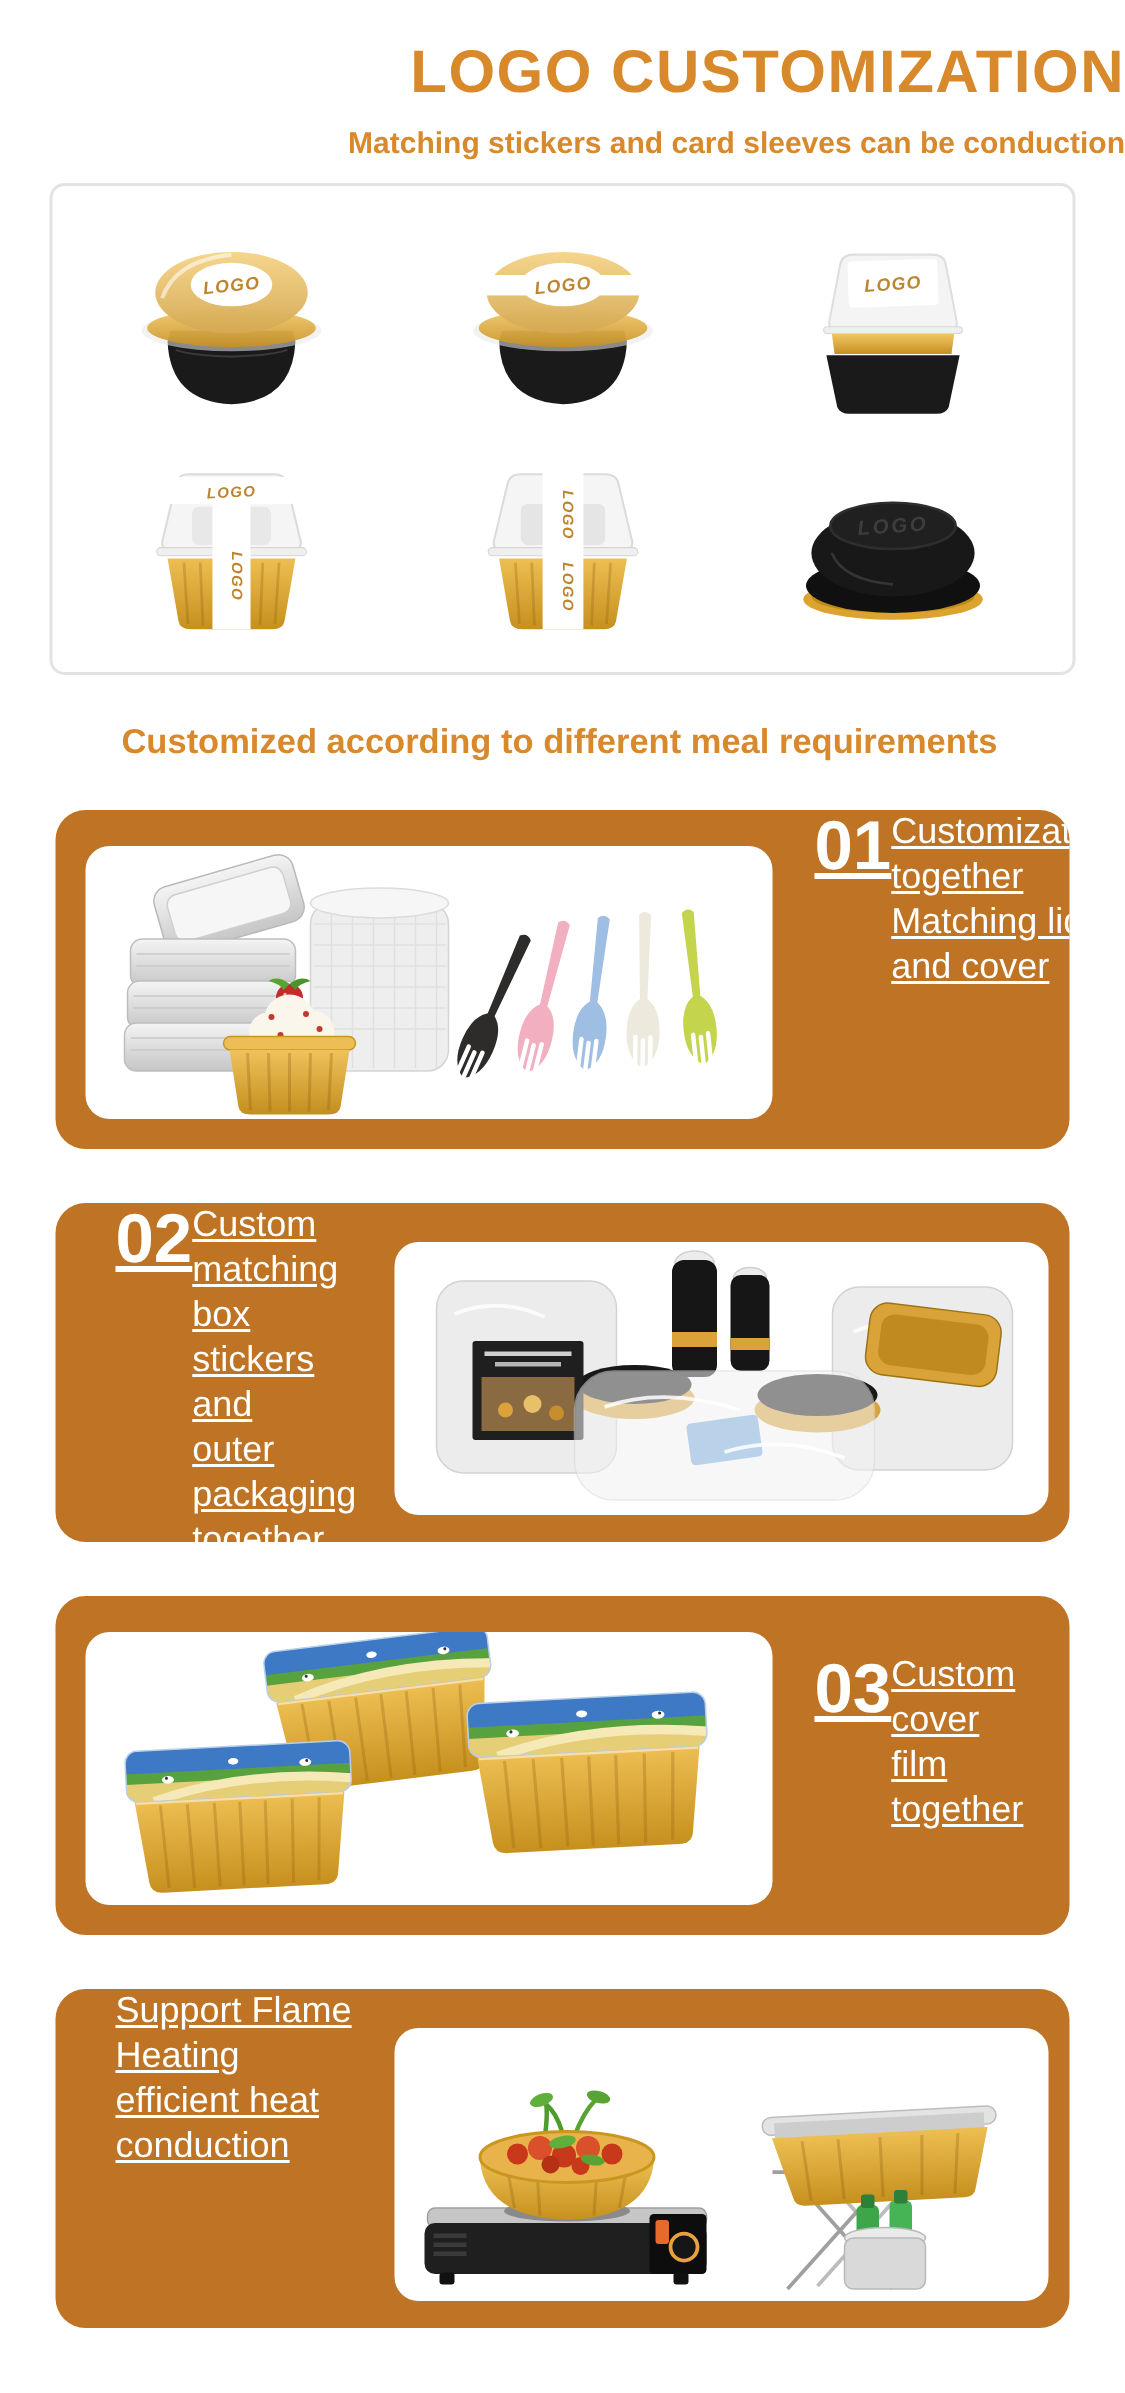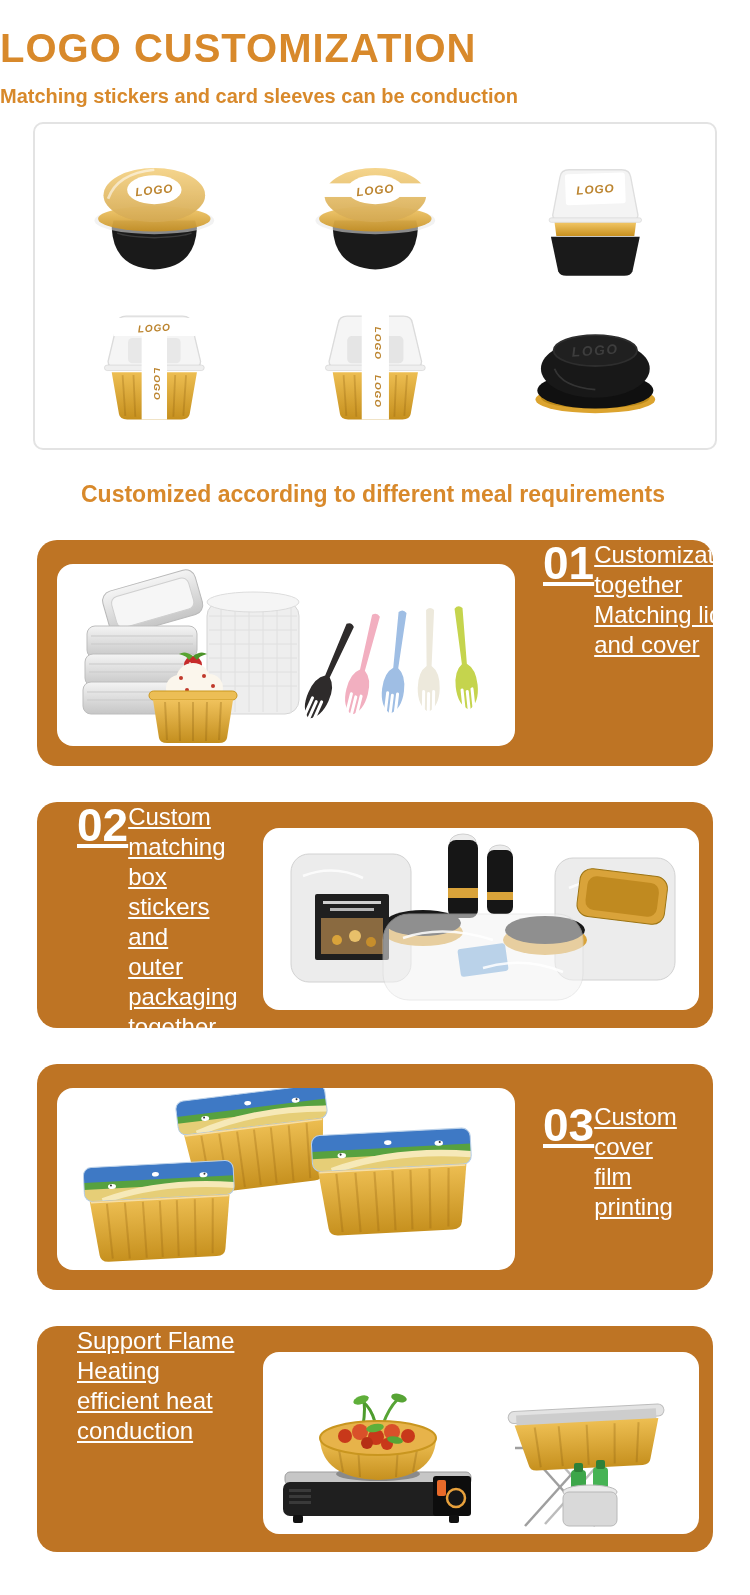--- a/index.html
+++ b/index.html
@@ -7,21 +7,21 @@
     --orange-card:#BE7424;
     --logo-orange:#BC8530;
   }
   *{margin:0;padding:0;box-sizing:border-box;}
   html,body{background:#ffffff;}
   body{
     width:750px;
     font-family:"Liberation Sans", sans-serif;
     margin:0 auto;
   }
-  .header{padding-top:26px;text-align:left;}
+  .header{padding-top:26px;text-align:right;}
   .page-title{
     color:var(--orange-text);
     font-size:40px;
     font-weight:bold;
     letter-spacing:1px;
     line-height:44px;
   }
   .page-subtitle{
     margin-top:14px;
     color:var(--orange-text);
@@ -420,21 +420,21 @@
         </g>
       </defs>
       <use href="#pbx" transform="translate(118,14) rotate(-7)"></use>
       <use href="#pbx" transform="translate(26,80) rotate(-3)"></use>
       <use href="#pbx" transform="translate(254,48) rotate(-3) scale(1.06)"></use>
     </svg>
   </div>
   <div class="txt">
     <div class="num">03</div>
     <div class="desc">Custom cover
-film printing</div>
+film together</div>
   </div>
 </div>
 
 <div class="card img-right">
   <div class="txt">
     <div class="desc">Support Flame
 Heating
 efficient heat
 conduction</div>
   </div>

